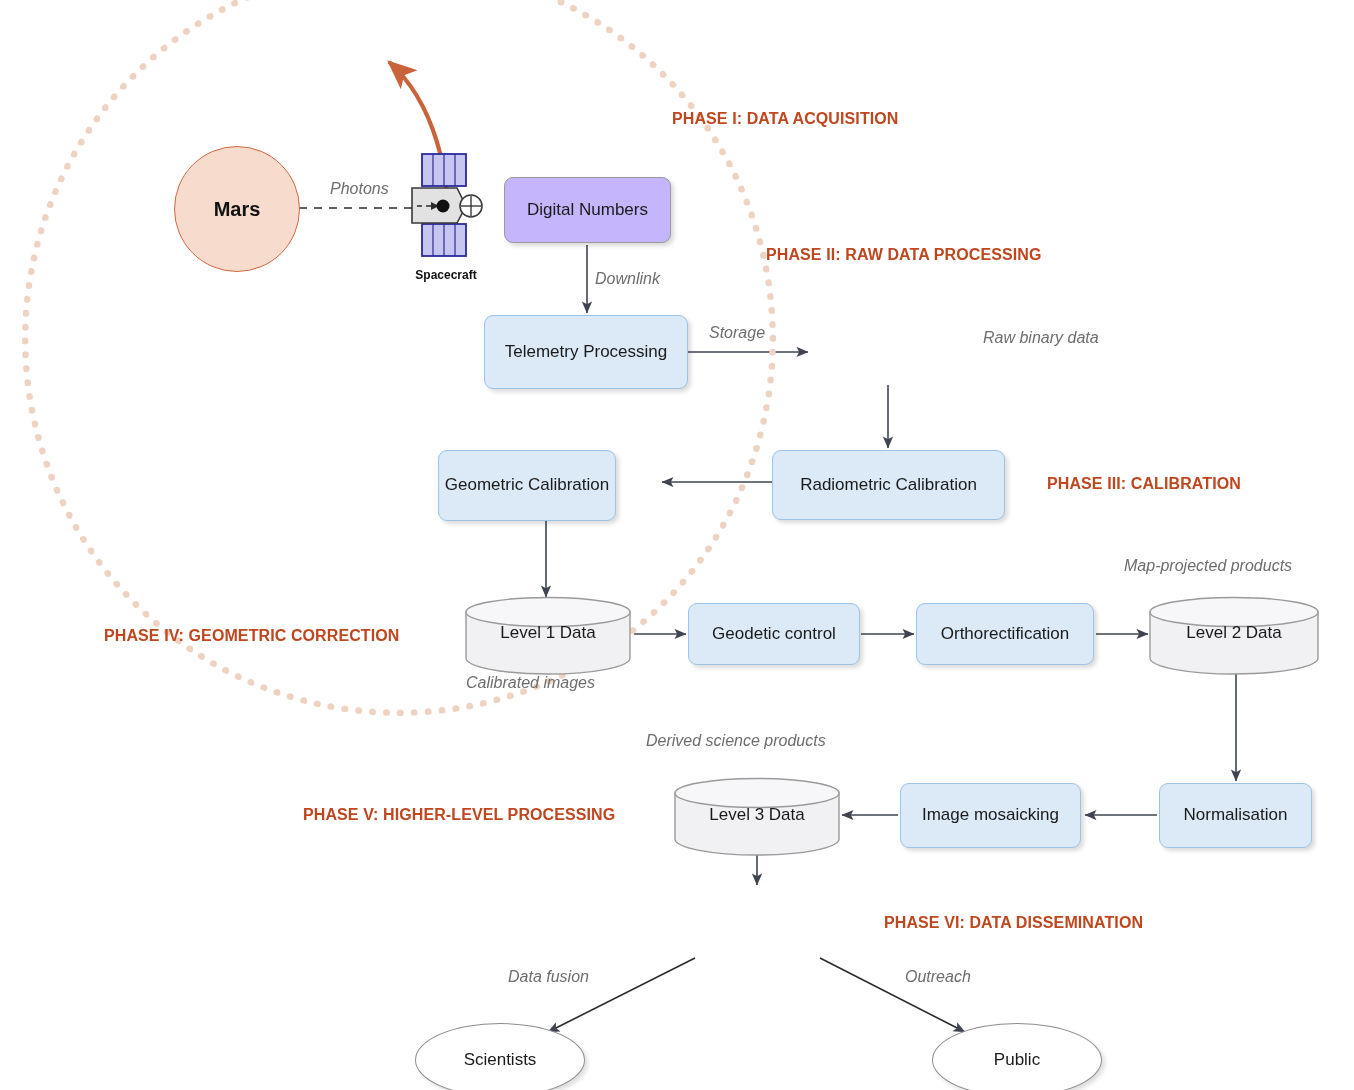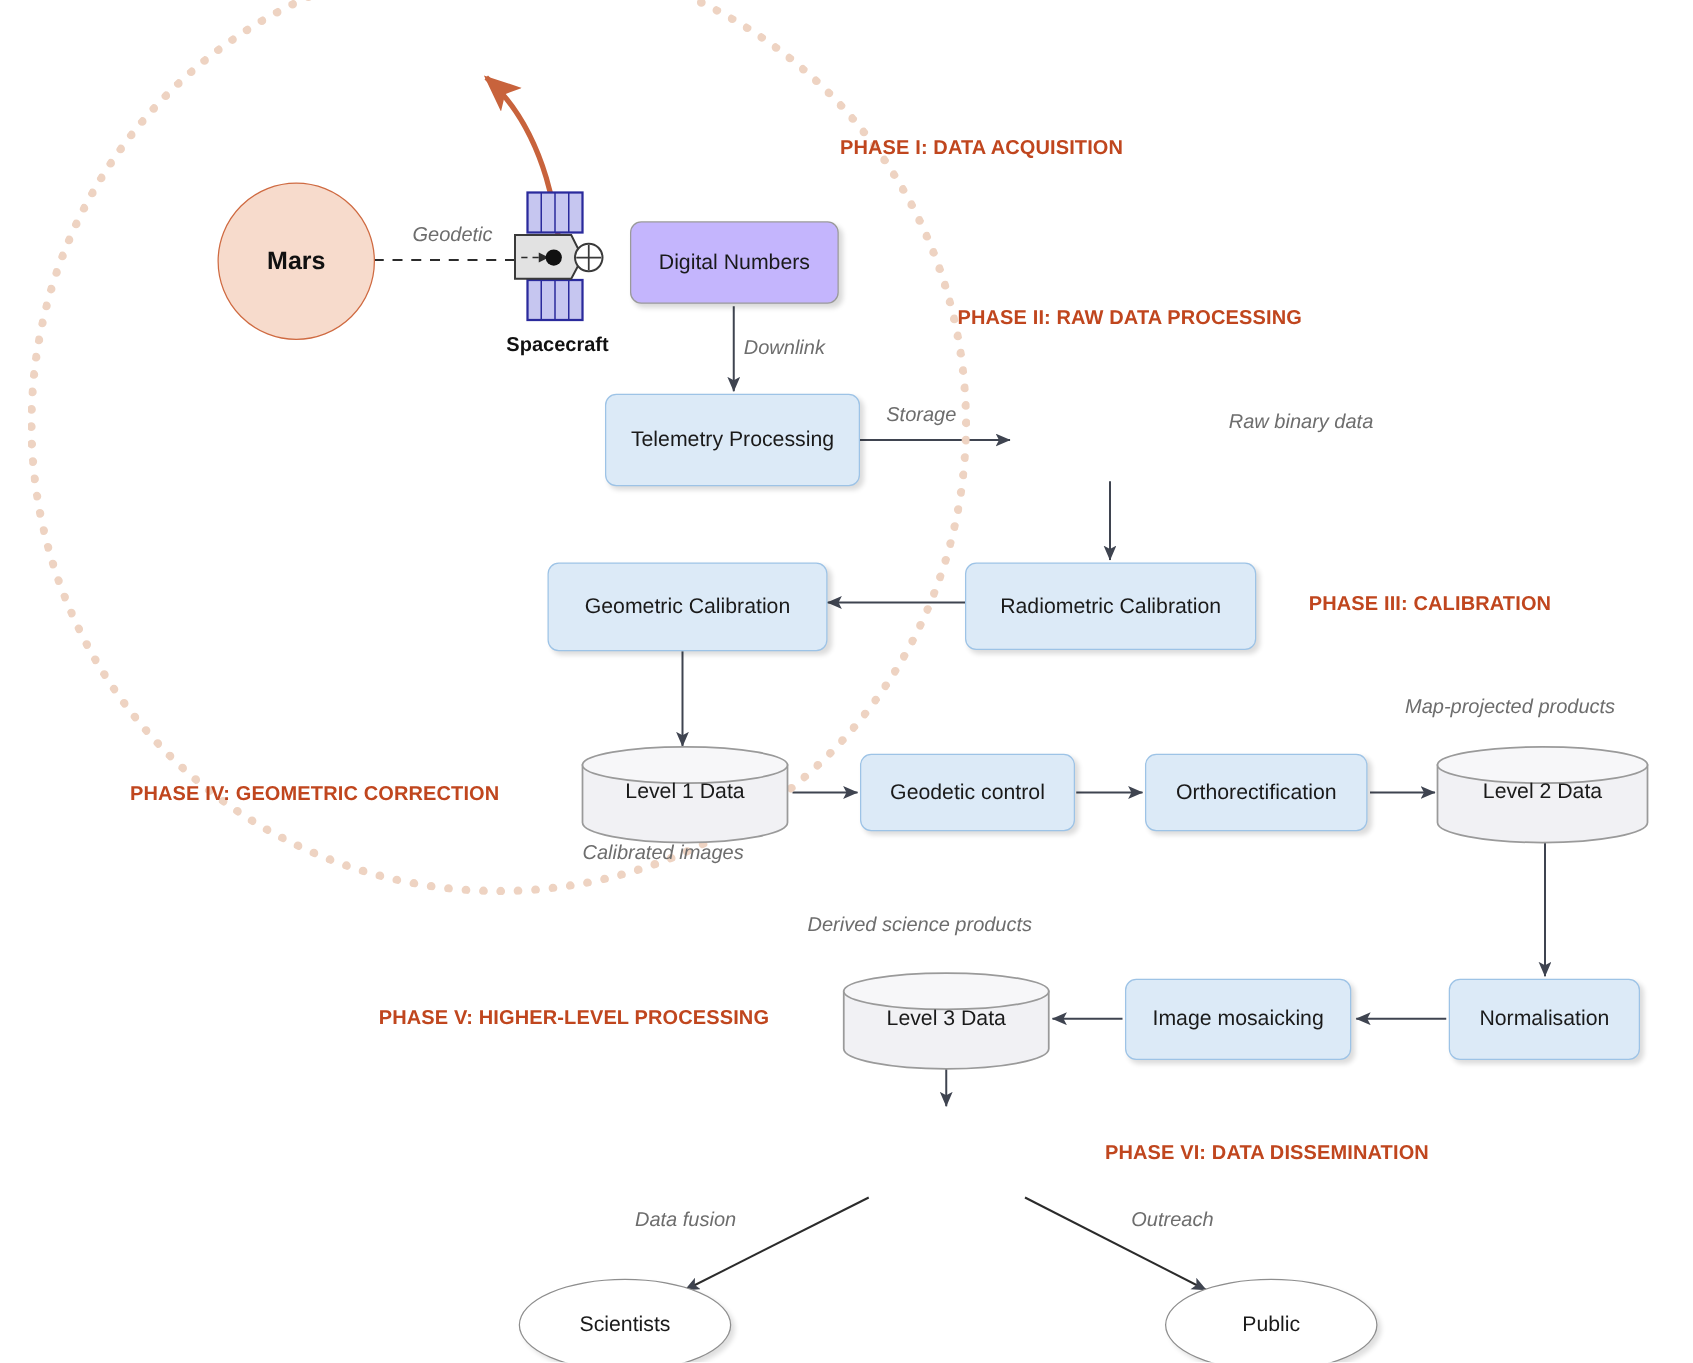--- a/index.html
+++ b/index.html
@@ -122,21 +122,21 @@
     border-radius: 50%;
     border: 7px dotted #eed3c2;
   }
   #spacecraft-label {
     position: absolute;
     left: 381px;
     top: 268px;
     width: 130px;
     text-align: center;
     font-weight: bold;
-    font-size: 16px;
+    font-size: 12px;
     color: #111111;
   }
   #spacecraft {
     position: absolute;
     left: 405px;
     top: 150px;
     width: 80px;
     height: 110px;
   }
 </style>
@@ -227,21 +227,21 @@
 
   <div id="spacecraft-label">Spacecraft</div>
 
   <div class="phase" style="left:672px; top:110px;">PHASE I: DATA ACQUISITION</div>
   <div class="phase" style="left:766px; top:246px;text-align:center;">PHASE II: RAW DATA PROCESSING</div>
   <div class="phase" style="left:1047px; top:475px;">PHASE III: CALIBRATION</div>
   <div class="phase" style="left:104px; top:627px;">PHASE IV: GEOMETRIC CORRECTION</div>
   <div class="phase" style="left:303px; top:806px;">PHASE V: HIGHER-LEVEL PROCESSING</div>
   <div class="phase" style="left:884px; top:914px;">PHASE VI: DATA DISSEMINATION</div>
 
-  <div class="edge-label" style="left:330px; top:180px;">Geodetic</div>
+  <div class="edge-label" style="left:330px; top:180px;">Photons</div>
   <div class="edge-label" style="left:595px; top:270px;">Downlink</div>
   <div class="edge-label" style="left:709px; top:324px;">Storage</div>
   <div class="edge-label" style="left:983px; top:329px;">Raw binary data</div>
   <div class="edge-label" style="left:466px; top:674px;">Calibrated images</div>
   <div class="edge-label" style="left:1124px; top:557px;">Map-projected products</div>
   <div class="edge-label" style="left:646px; top:732px;">Derived science products</div>
   <div class="edge-label" style="left:508px; top:968px;">Data fusion</div>
   <div class="edge-label" style="left:905px; top:968px;">Outreach</div>
 
   <div class="node white-box" style="left:504px; top:177px; width:167px; height:66px;">
@@ -250,21 +250,21 @@
 
   <div class="node proc" style="left:484px; top:315px; width:204px; height:74px;">
     <span>Telemetry Processing</span>
   </div>
 
 
   <div class="node proc" style="left:772px; top:450px; width:233px; height:70px;">
     <span>Radiometric Calibration</span>
   </div>
 
-  <div class="node proc" style="left:438px; top:450px; width:224px; height:71px;">
+  <div class="node proc" style="left:438px; top:450px; width:178px; height:71px;">
     <span>Geometric Calibration</span>
   </div>
 
   <div class="cyl" style="left:464px; top:596px; width:168px; height:78px;">
     <svg class="cyl-svg" width="168" height="78" viewBox="0 0 168 78">
       <path d="M2,16 L2,62 a82,16 0 0 0 164,0 L166,16 Z" fill="#f1f1f4" stroke="#9a9a9a" stroke-width="1.4"></path>
       <ellipse cx="84" cy="16" rx="82" ry="14.5" fill="#f7f7f9" stroke="#9a9a9a" stroke-width="1.4"></ellipse>
     </svg>
     <div class="cyl-label" style="top:27px;">Level 1 Data</div>
   </div>

